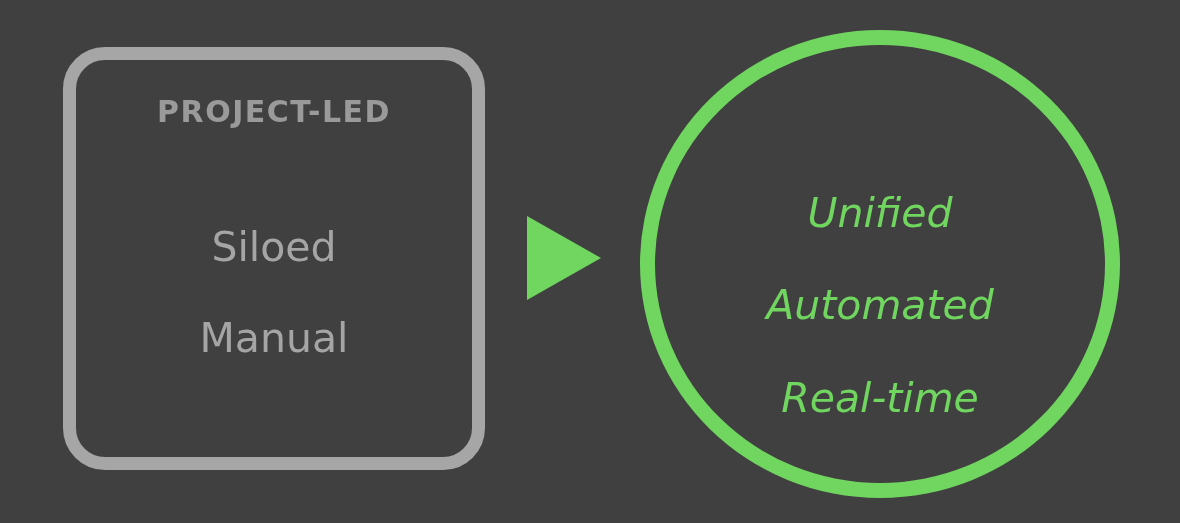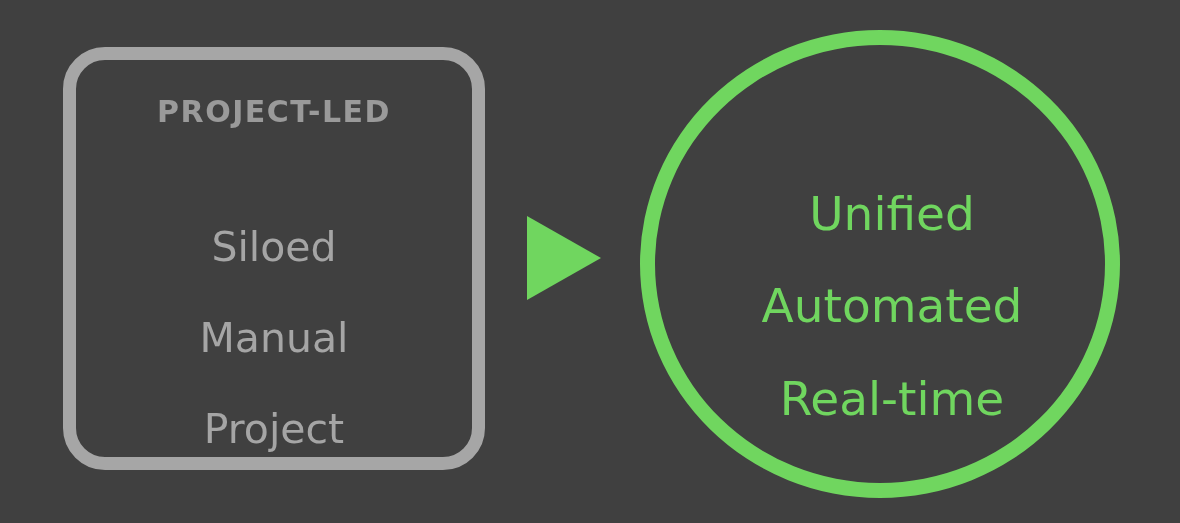--- a/index.html
+++ b/index.html
@@ -87,42 +87,42 @@
     transform: translateY(-50%);
     text-align: center;
     font-size: 30px;
     font-weight: bold;
     letter-spacing: 1.5px;
     color: var(--green, #70d65f);
     white-space: nowrap;
   }
   .always-circle .line {
     position: absolute;
-    left: 12px;
+    left: 0;
     width: 100%;
     transform: translateY(-50%);
     text-align: center;
-    font-size: 47px;
+    font-size: 41px;
     color: var(--green, #70d65f);
     white-space: nowrap;
+    font-style: italic;
   }
   .always-circle .line.l1 { top: 168px; }
   .always-circle .line.l2 { top: 260px; }
   .always-circle .line.l3 { top: 353px; }
 </style>
 </head>
 <body>
 
 <div class="stage">
 
   <div class="project-box">
     <div class="heading">PROJECT-LED</div>
     <div class="line l1">Siloed</div>
     <div class="line l2">Manual</div>
-    <div class="line l3">Project</div>
   </div>
 
   <svg class="arrow-icon" viewBox="0 0 74 84" xmlns="http://www.w3.org/2000/svg">
     <polygon points="0,0 0,84 74,42"></polygon>
   </svg>
 
   <div class="always-circle">
     <div class="line l1">Unified</div>
     <div class="line l2">Automated</div>
     <div class="line l3">Real-time</div>

